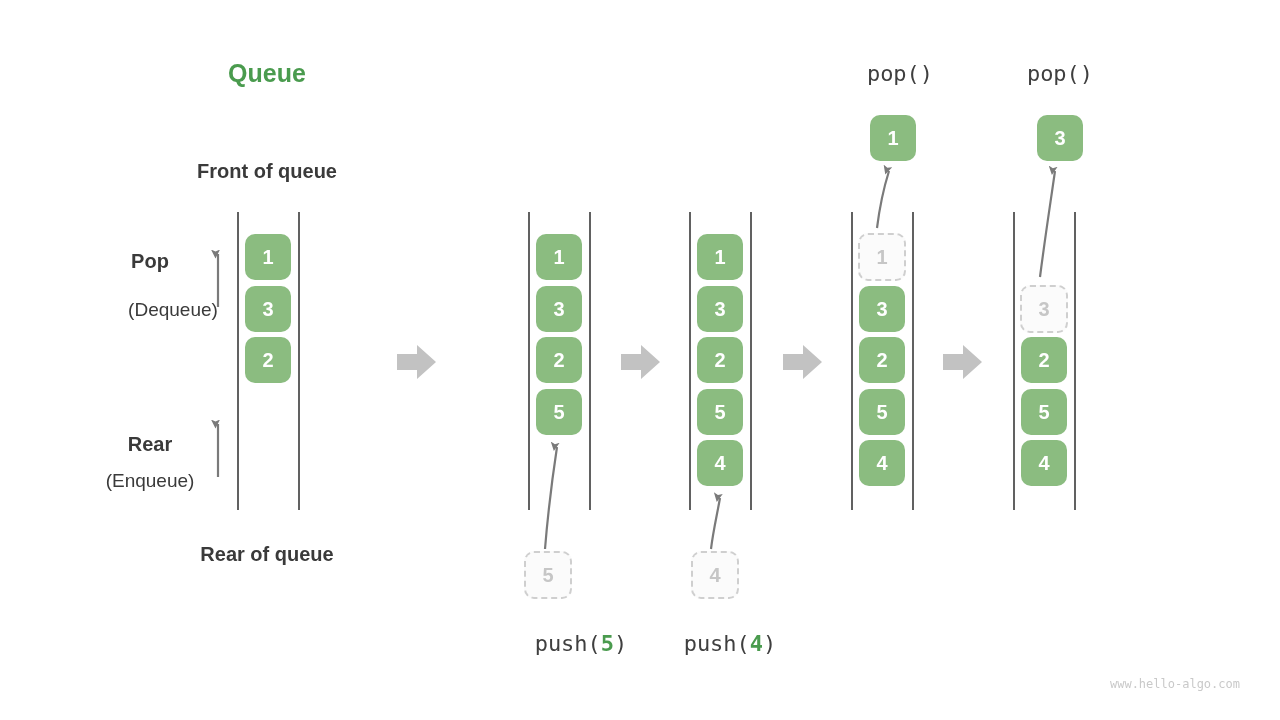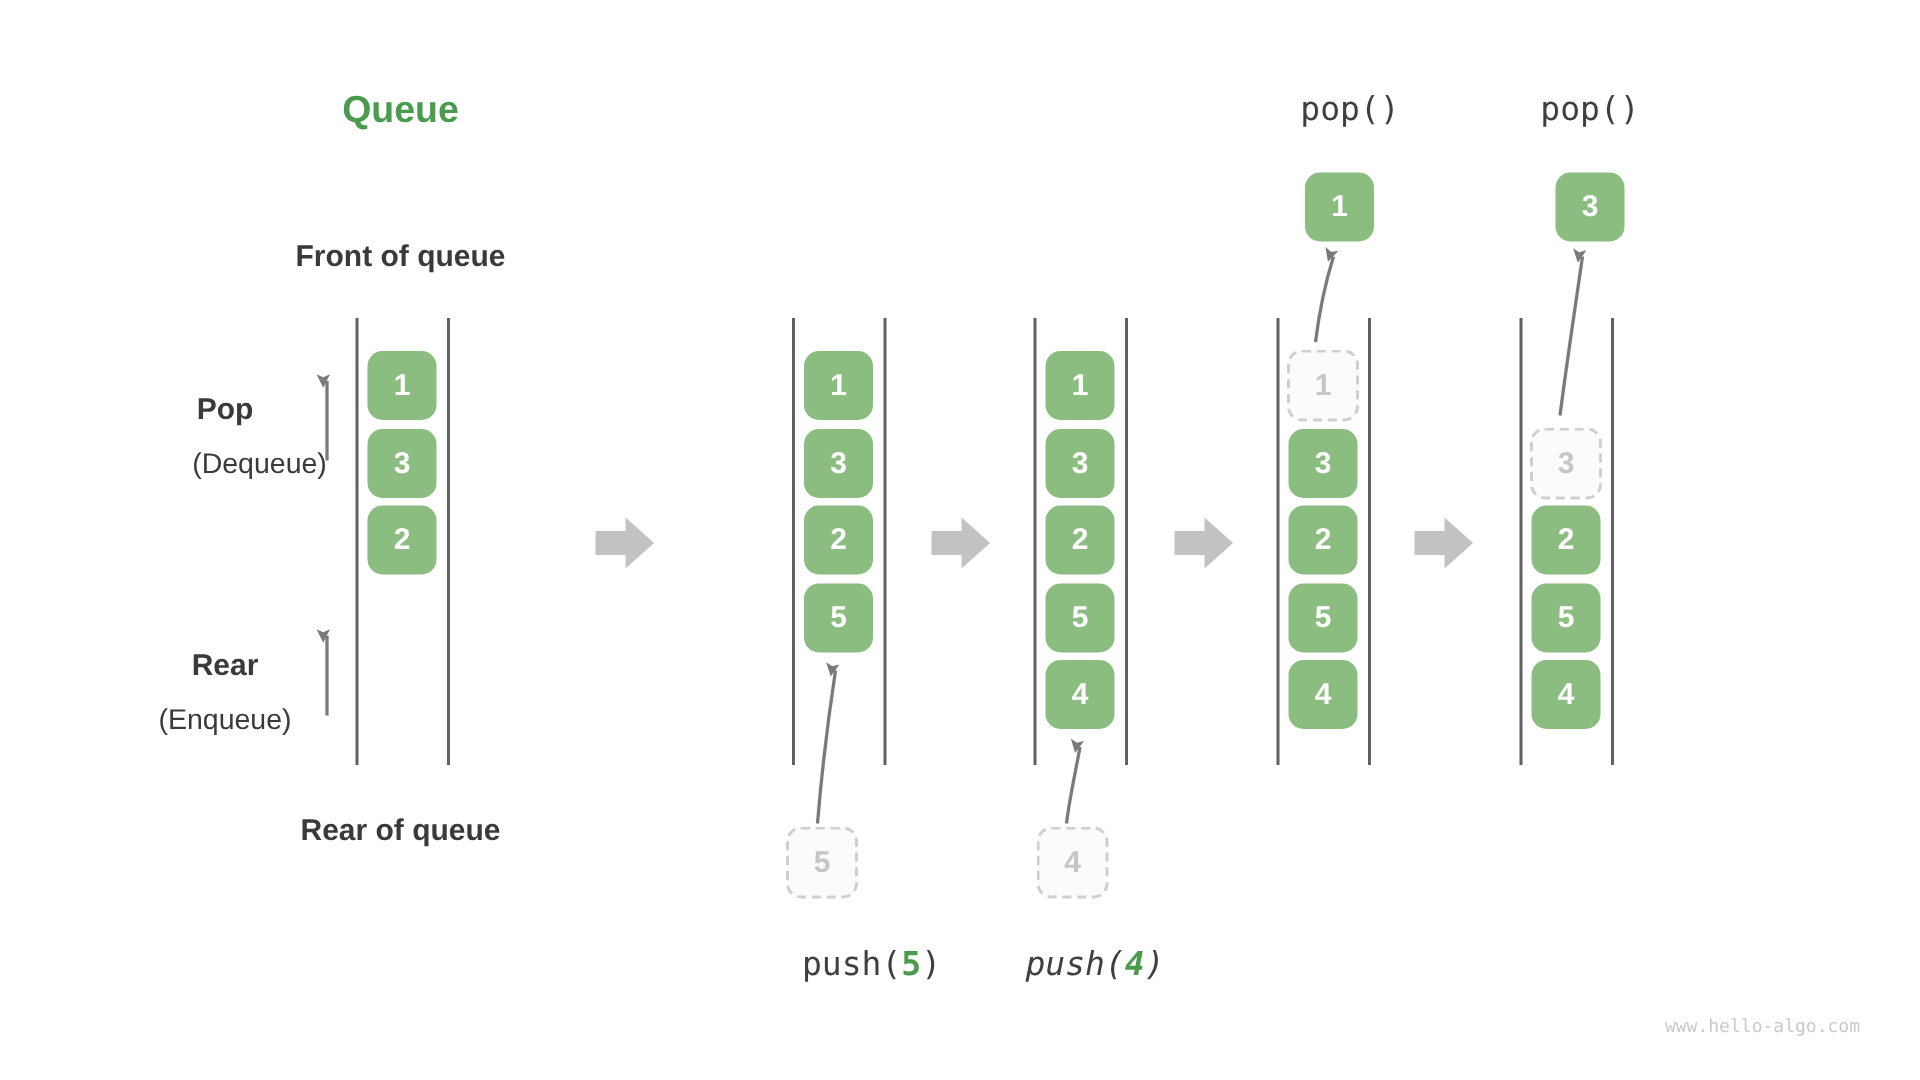--- a/index.html
+++ b/index.html
@@ -48,21 +48,21 @@
     <path d="M1040,277 C1045,238 1050,206 1055,171" stroke="#7a7a7a" stroke-width="2.2" fill="none" marker-end="url(#ah)"></path>
 
     <polygon points="397,354 417,354 417,345 436,362 417,379 417,370 397,370" fill="#c2c2c2"></polygon>
     <polygon points="621,354 641,354 641,345 660,362 641,379 641,370 621,370" fill="#c2c2c2"></polygon>
     <polygon points="783,354 803,354 803,345 822,362 803,379 803,370 783,370" fill="#c2c2c2"></polygon>
     <polygon points="943,354 963,354 963,345 982,362 963,379 963,370 943,370" fill="#c2c2c2"></polygon>
   </svg>
 
   <div class="abs ctr title" style="left:267px;top:59px;">Queue</div>
   <div class="abs ctr side-label" style="left:267px;top:160px;">Front of queue</div>
-  <div class="abs ctr side-label" style="left:150px;top:262px;">Pop</div>
+  <div class="abs ctr side-label" style="left:150px;top:250px;">Pop</div>
   <div class="abs ctr side-sub" style="left:150px;top:299px;margin-left:23px;">(Dequeue)</div>
   <div class="abs ctr side-label" style="left:150px;top:433px;">Rear</div>
   <div class="abs ctr side-sub" style="left:150px;top:470px;">(Enqueue)</div>
   <div class="abs ctr side-label" style="left:267px;top:543px;">Rear of queue</div>
 
   <div class="abs ctr code" style="left:900px;top:61px;">pop()</div>
   <div class="abs ctr code" style="left:1060px;top:61px;">pop()</div>
 
   <div class="cell" style="left:870px;top:115px;">1</div>
   <div class="cell" style="left:1037px;top:115px;">3</div>
@@ -110,17 +110,17 @@
     <div class="cell dashed" style="left:1020px;top:285px;">3</div>
     <div class="cell" style="left:1021px;top:337px;">2</div>
     <div class="cell" style="left:1021px;top:389px;">5</div>
     <div class="cell" style="left:1021px;top:440px;">4</div>
   </div>
 
   <div class="cell dashed" style="left:524px;top:551px;">5</div>
   <div class="cell dashed" style="left:691px;top:551px;">4</div>
 
   <div class="abs ctr code" style="left:581px;top:631px;"><span>push(</span><span class="arg">5</span><span>)</span></div>
-  <div class="abs ctr code" style="left:730px;top:631px;font-style:italic;"><span>push(</span><span class="arg">4</span><span>)</span></div>
+  <div class="abs ctr code" style="left:730px;top:631px;"><span>push(</span><span class="arg">4</span><span>)</span></div>
 
   <div class="abs watermark" style="right:40px;top:677px;">www.hello-algo.com</div>
 
 </div>
 
 </body></html>

